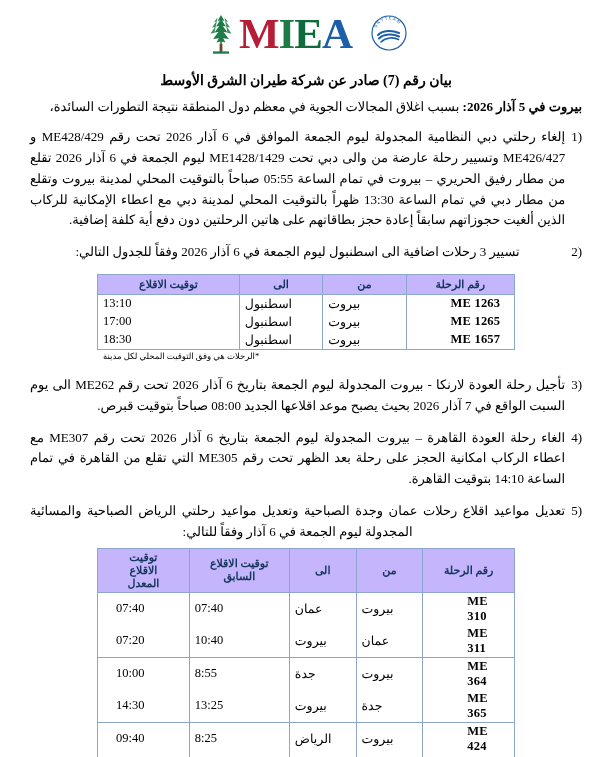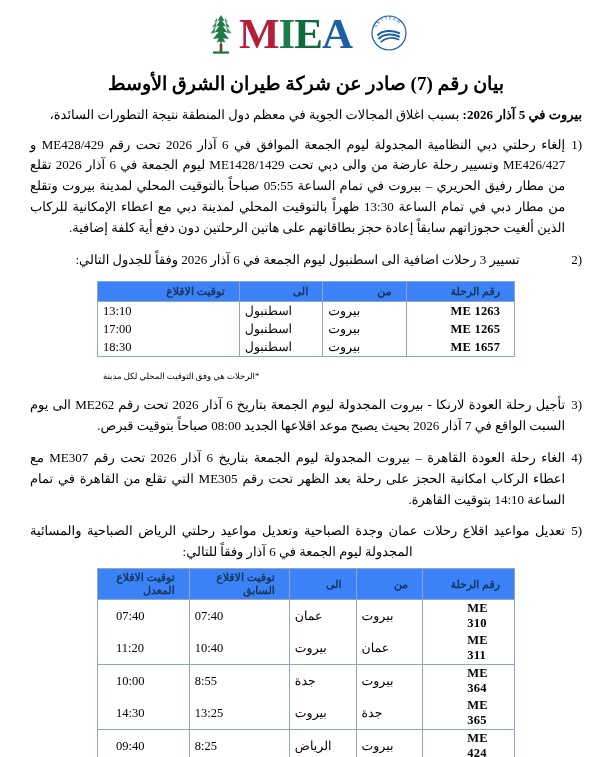--- a/index.html
+++ b/index.html
@@ -60,21 +60,21 @@
     height: 38px;
     position: relative;
     margin-left: 10px;
     margin-bottom: 2px;
   }
 
   
   .doc-title {
     text-align: center;
     font-weight: bold;
-    font-size: 19px;
+    font-size: 14px;
     line-height: 1.5;
     margin: 2px 0 0 0;
   }
   .doc-title .ln { display: block; }
 
   
   .intro {
     margin-top: 6px;
     font-size: 13px;
     line-height: 1.55;
@@ -112,27 +112,27 @@
     margin: 5px auto 2px auto;
     width: 418px;
   }
   table.sched {
     border-collapse: collapse;
     width: 418px;
     direction: rtl;
     font-size: 12px;
   }
   table.sched th {
-    background: #3b82f6;
+    background: #c4b5fd;
     color: #16365C;
     font-weight: bold;
     font-size: 11px;
     border: 1px solid #8EA6CE;
-    padding: 2px 14px;
-    text-align: right;
+    padding: 2px 20px;
+    text-align: center;
     height: 15px;
   }
   table.sched td {
     border-left: 1px solid #8EA6CE;
     border-right: 1px solid #8EA6CE;
     padding: 1px 5px;
     text-align: left;
     font-size: 12.5px;
     height: 15px;
   }
@@ -144,21 +144,21 @@
   table.sched td.last-col {
     text-align: left;
     padding-left: 18px;
   }
   table.sched tr.grp-end td { border-bottom: 1px solid #8EA6CE; }
   table.sched tr.last-row td { border-bottom: 1px solid #8EA6CE; }
   .tbl-note {
     font-size: 8.5px;
     text-align: left;
     padding-left: 6px;
-    margin-top: 14px;
+    margin-top: 1px;
     color: #000;
     direction: rtl;
   }
 </style>
 </head>
 <body>
 
 <div class="page">
 
   <div class="logo-band">
@@ -281,21 +281,21 @@
             <td>بيروت</td>
             <td>عمان</td>
             <td>07:40</td>
             <td class="last-col">07:40</td>
           </tr>
           <tr class="grp-end">
             <td class="flt">ME 311</td>
             <td>عمان</td>
             <td>بيروت</td>
             <td>10:40</td>
-            <td class="last-col">11:20</td>
+            <td class="last-col">07:20</td>
           </tr>
           <tr>
             <td class="flt">ME 364</td>
             <td>بيروت</td>
             <td>جدة</td>
             <td>8:55</td>
             <td class="last-col">10:00</td>
           </tr>
           <tr class="grp-end">
             <td class="flt">ME 365</td>

